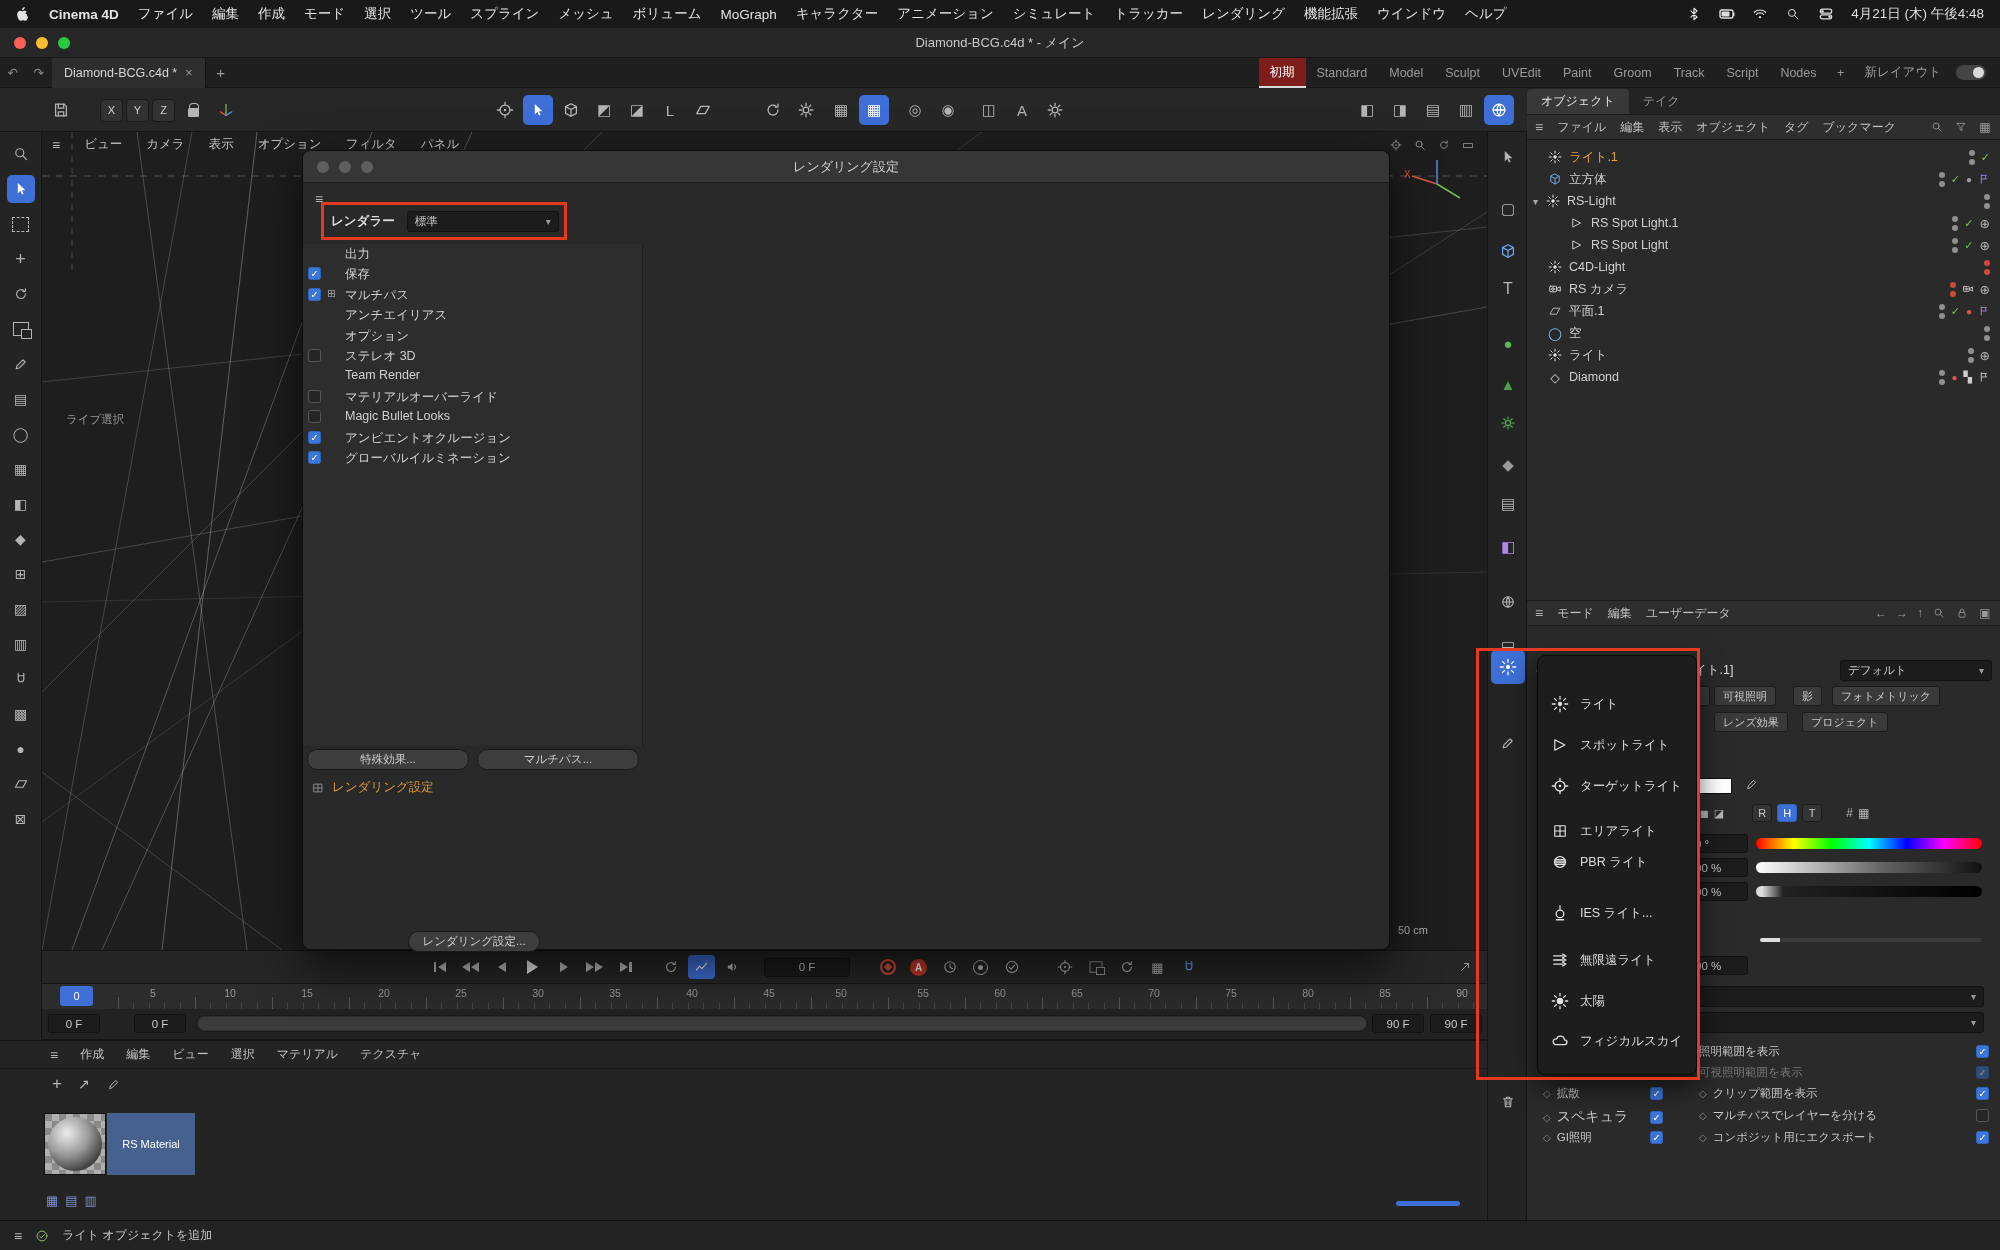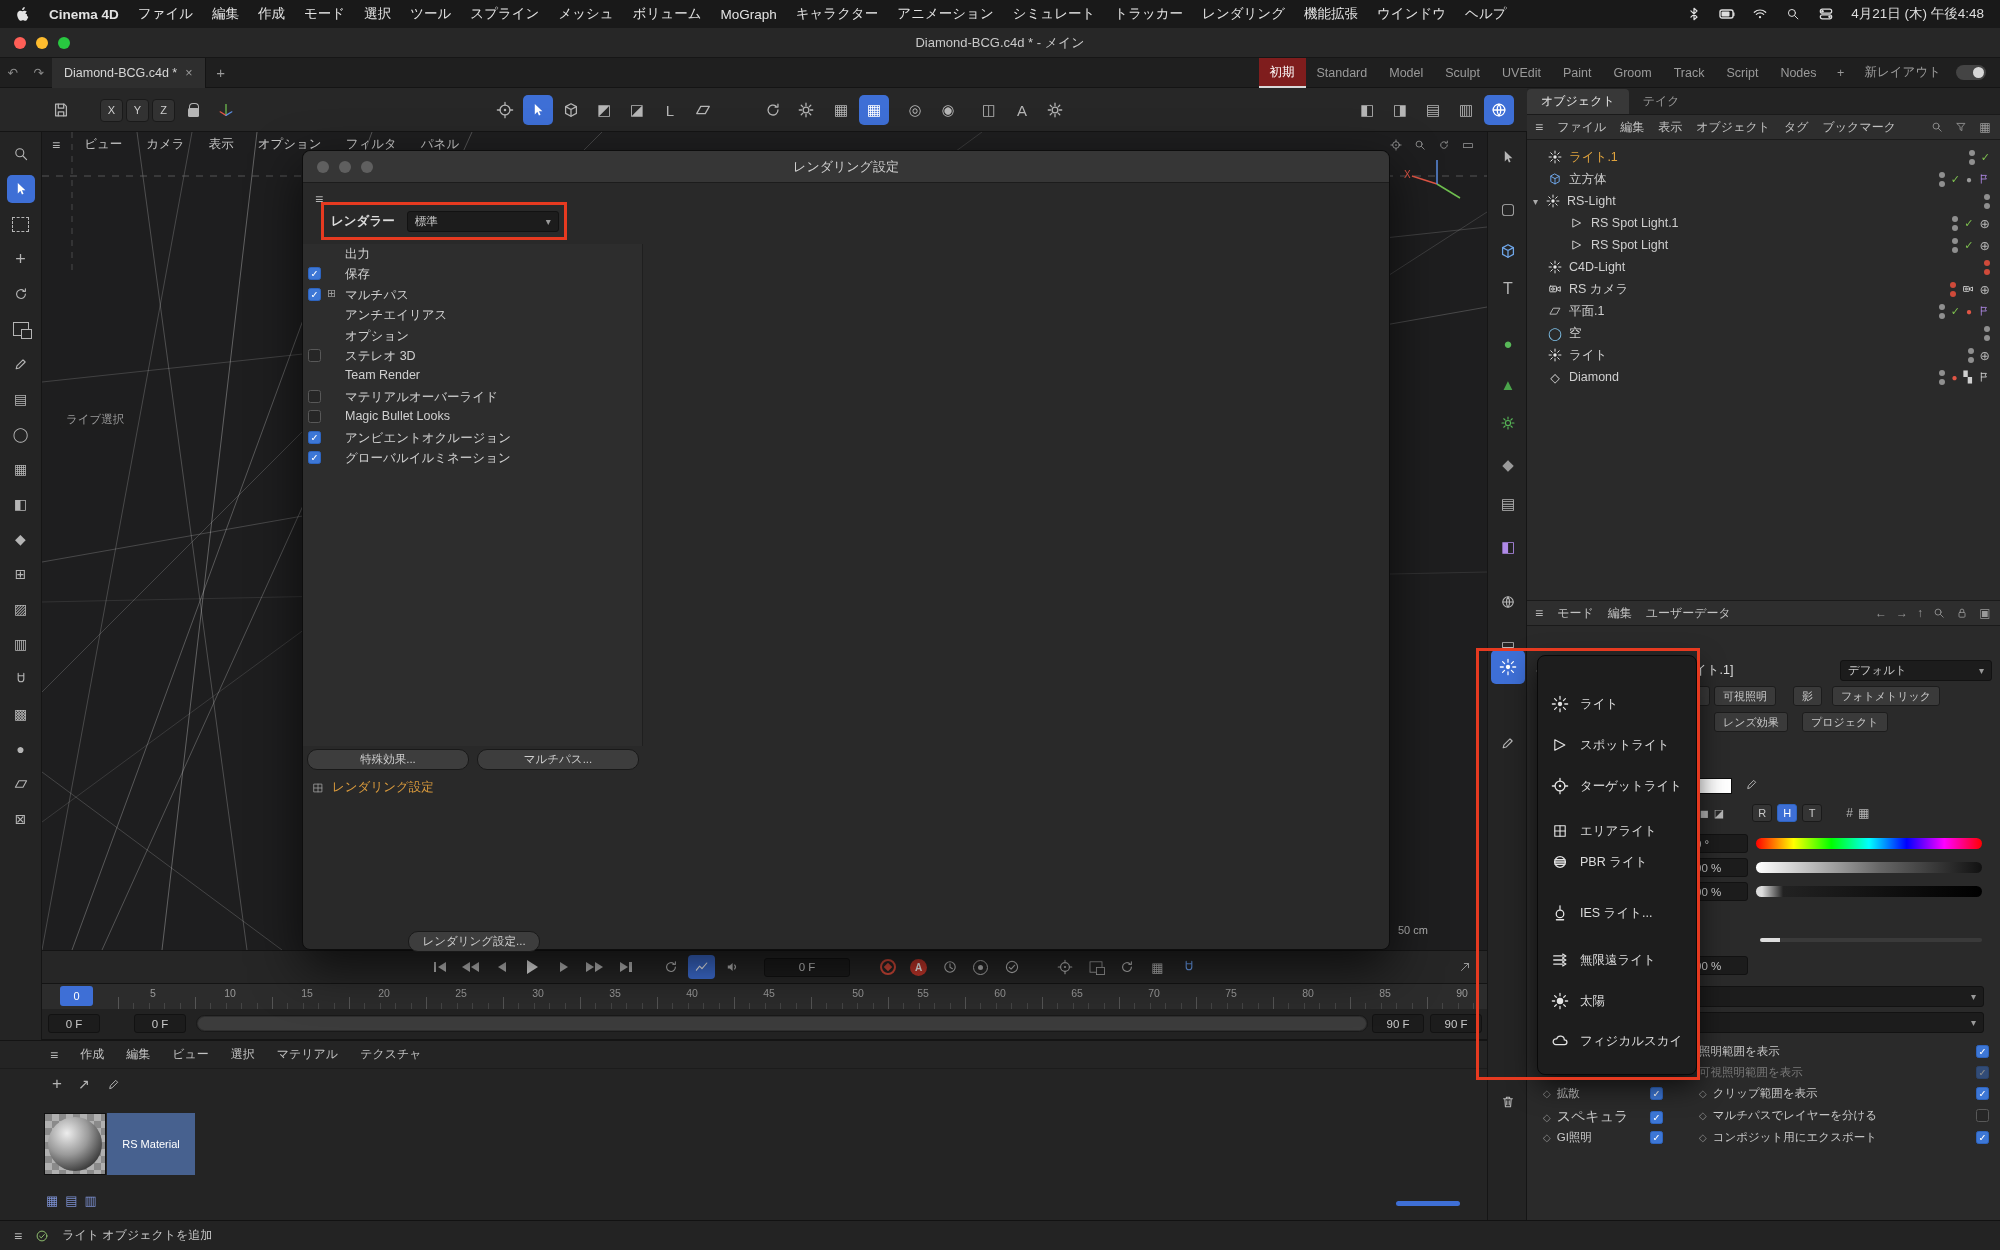--- a/index.html
+++ b/index.html
@@ -969,21 +969,21 @@
     <span class="r" style="left:18px;top:2px;width:33px;height:20px;background:#3e6fd6;border-radius:3px;color:#fff;display:flex;align-items:center;justify-content:center;font-size:11px">0</span>
     <span class="rnum" style="left:111px">5</span>
     <span class="rnum" style="left:188px">10</span>
     <span class="rnum" style="left:265px">15</span>
     <span class="rnum" style="left:342px">20</span>
     <span class="rnum" style="left:419px">25</span>
     <span class="rnum" style="left:496px">30</span>
     <span class="rnum" style="left:573px">35</span>
     <span class="rnum" style="left:650px">40</span>
     <span class="rnum" style="left:727px">45</span>
-    <span class="rnum" style="left:816px">50</span>
+    <span class="rnum" style="left:799px">50</span>
     <span class="rnum" style="left:881px">55</span>
     <span class="rnum" style="left:958px">60</span>
     <span class="rnum" style="left:1035px">65</span>
     <span class="rnum" style="left:1112px">70</span>
     <span class="rnum" style="left:1189px">75</span>
     <span class="rnum" style="left:1266px">80</span>
     <span class="rnum" style="left:1343px">85</span>
     <span class="rnum" style="left:1420px">90</span>
   </div>
 

